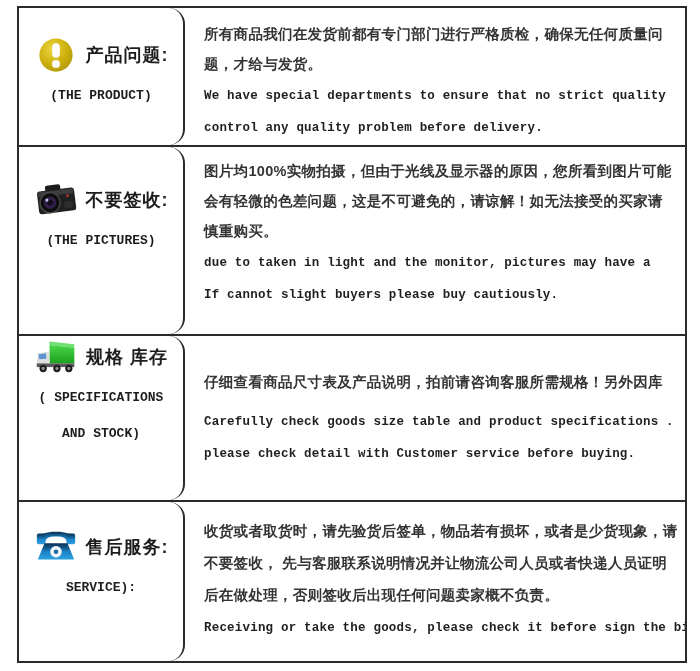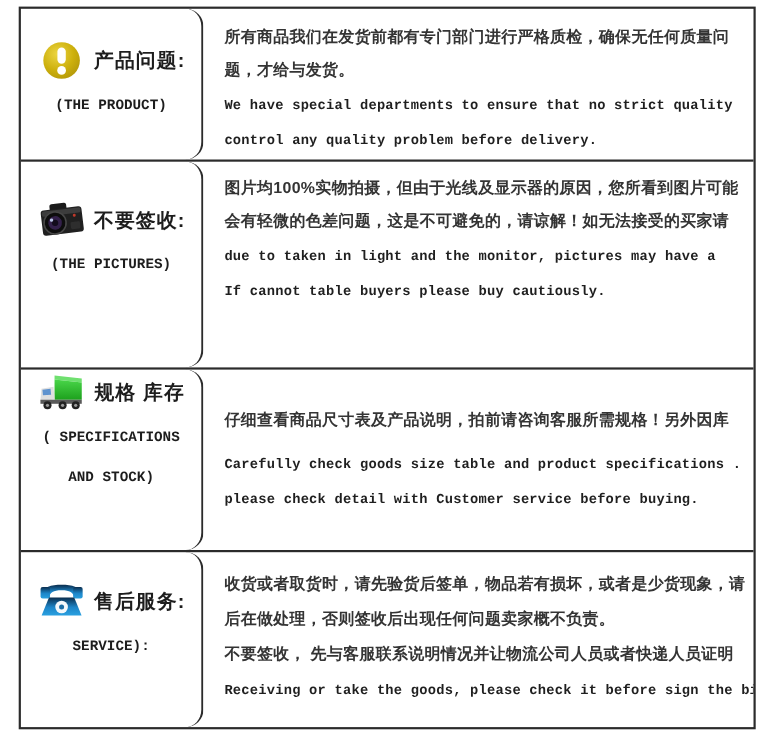--- a/index.html
+++ b/index.html
@@ -117,23 +117,24 @@
             </g>
           </svg>
         </span>
         <span class="row-title">不要签收:</span>
       </div>
       <div class="row-subtitle">(THE PICTURES)</div>
     </div>
     <div class="content-cell">
       <div class="zh-line">图片均100%实物拍摄，但由于光线及显示器的原因，您所看到图片可能</div>
       <div class="zh-line">会有轻微的色差问题，这是不可避免的，请谅解！如无法接受的买家请</div>
+      <div class="zh-line">慎重购买。</div>
       <div class="en-block">
         <div class="en-line">due to taken in light and the monitor, pictures may have a</div>
-        <div class="en-line">If cannot table buyers please buy cautiously.</div>
+        <div class="en-line">If cannot slight buyers please buy cautiously.</div>
       </div>
     </div>
   </div>
 
   <div class="trow r3">
     <div class="label-cell">
       <div class="icon-title">
         <span class="icon-box">
           <svg width="46" height="40" viewBox="0 0 48 40">
             <defs>
@@ -188,21 +189,21 @@
             <circle cx="23" cy="24" r="6" fill="#f4f8fb"></circle>
             <circle cx="23" cy="24" r="2.4" fill="#1d6ea5"></circle>
           </svg>
         </span>
         <span class="row-title">售后服务:</span>
       </div>
       <div class="row-subtitle">SERVICE):</div>
     </div>
     <div class="content-cell">
       <div class="zh-line">收货或者取货时，请先验货后签单，物品若有损坏，或者是少货现象，请</div>
+      <div class="zh-line">不要签收， 先与客服联系说明情况并让物流公司人员或者快递人员证明</div>
       <div class="zh-line">后在做处理，否则签收后出现任何问题卖家概不负责。</div>
-      <div class="zh-line">不要签收， 先与客服联系说明情况并让物流公司人员或者快递人员证明</div>
       <div class="en-block">
         <div class="en-line">Receiving or take the goods, please check it before sign the bill.</div>
       </div>
     </div>
   </div>
 
 </div>
 
 </body></html>

